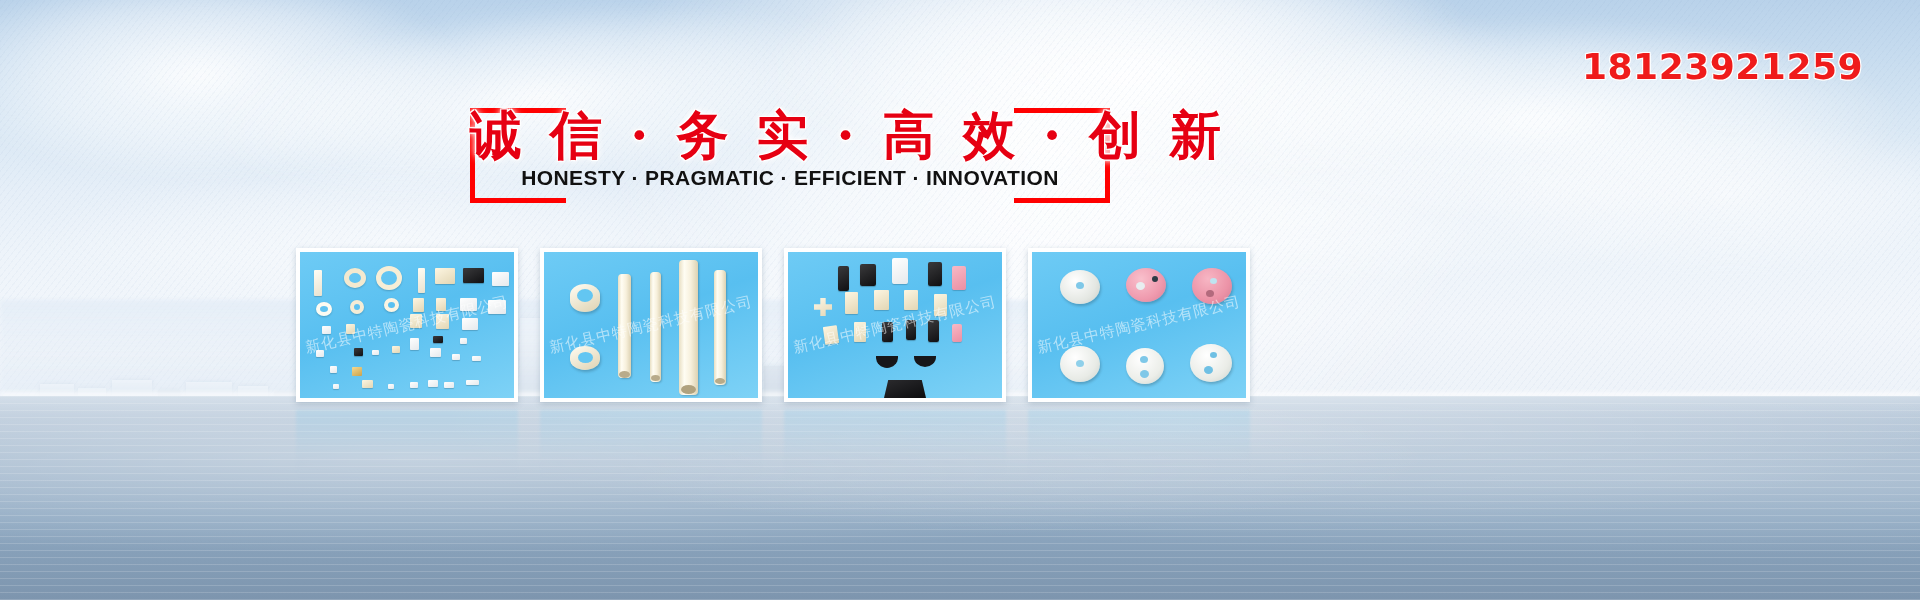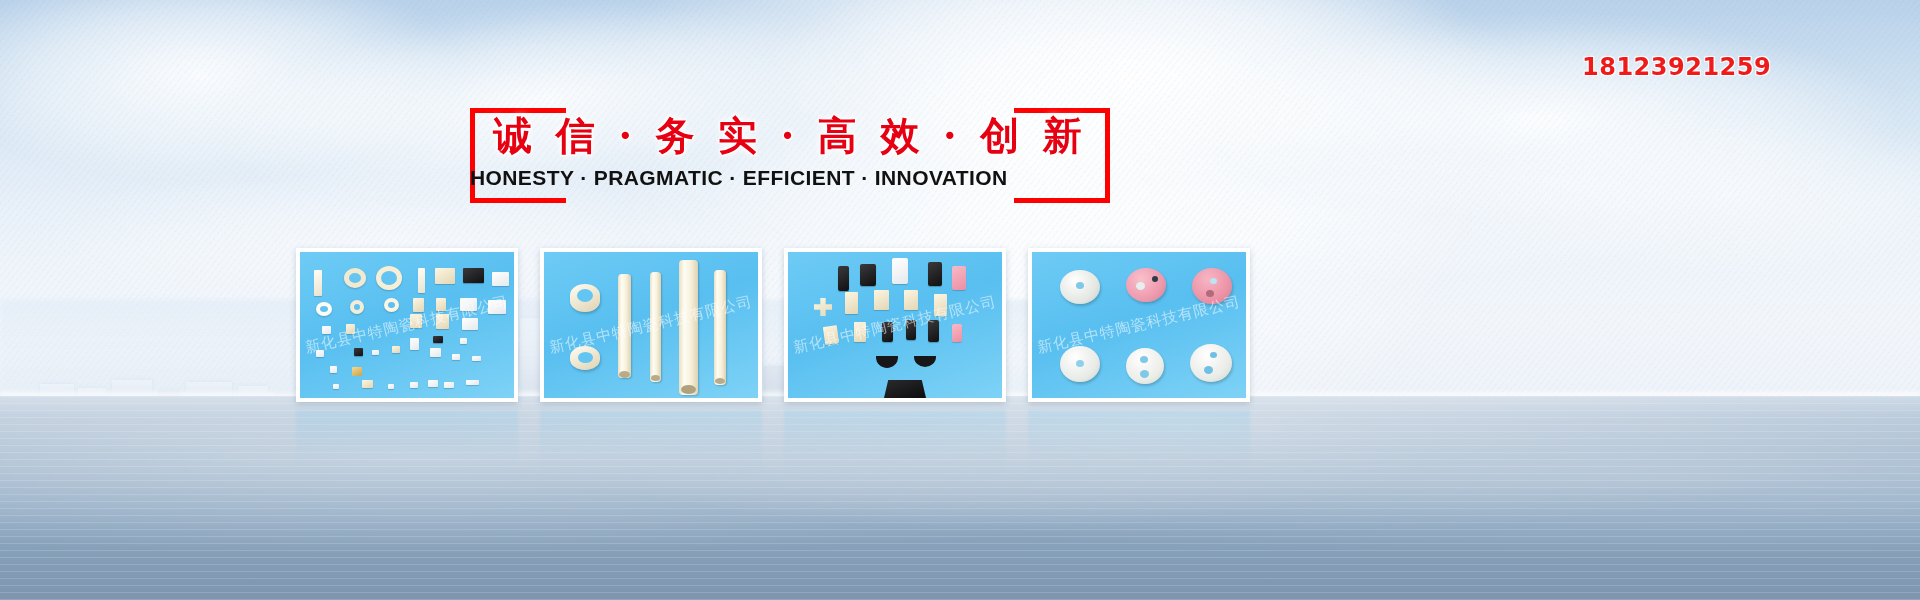--- a/index.html
+++ b/index.html
@@ -113,30 +113,31 @@
     position:absolute; top:0; width:96px; height:95px;
     border-top:5px solid #f00; border-bottom:5px solid #f00;
   }
   .bracket.left  { left:0;  border-left:5px solid #f00; }
   .bracket.right { right:0; border-right:5px solid #f00; }
 
   .slogan-cn {
     position:absolute; left:0; top:-4px; width:640px;
     text-align:center;
     font-family:"DejaVu Serif", serif;
-    font-size:39px; font-weight:bold; color:#e60012;
+    font-size:52px; font-weight:bold; color:#e60012;
     letter-spacing:5px;
     line-height:62px;
     text-shadow:
       0 0 3px #fff, 0 0 6px #fff, 1px 1px 0 #fff, -1px -1px 0 #fff,
       1px -1px 0 #fff, -1px 1px 0 #fff, 0 0 10px rgba(255,255,255,.95);
     white-space:nowrap;
   }
   .slogan-en {
     position:absolute; left:0; top:58px; width:640px;
+    text-align:center;
     font-family:"Liberation Sans", sans-serif;
     font-size:21px; font-weight:bold; color:#111;
     letter-spacing:.4px;
     white-space:nowrap;
   }
 
   
   .contact {
     position:absolute; right:38px; top:50px;
     text-align:left;
@@ -151,21 +152,21 @@
   }
   .contact .line2 {
     font-family:"DejaVu Sans", sans-serif;
     font-size:21px; font-weight:bold; color:#e60012;
     letter-spacing:1px; line-height:40px; margin-top:4px;
     text-shadow:0 0 2px #fff, 1px 1px 0 #fff, -1px -1px 0 #fff, 1px -1px 0 #fff, -1px 1px 0 #fff;
     white-space:nowrap;
   }
   .contact .phone {
     font-family:"DejaVu Sans", sans-serif;
-    font-size:24px; font-weight:bold; color:#ef1b1b;
+    font-size:36px; font-weight:bold; color:#ef1b1b;
     letter-spacing:.5px; line-height:34px;
     text-shadow:0 0 2px #fff, 1px 1px 0 #fff, -1px -1px 0 #fff, 1px -1px 0 #fff, -1px 1px 0 #fff;
     white-space:nowrap;
   }
 
   
   .panels {
     position:absolute; left:296px; top:248px;
     display:flex; gap:22px;
   }

